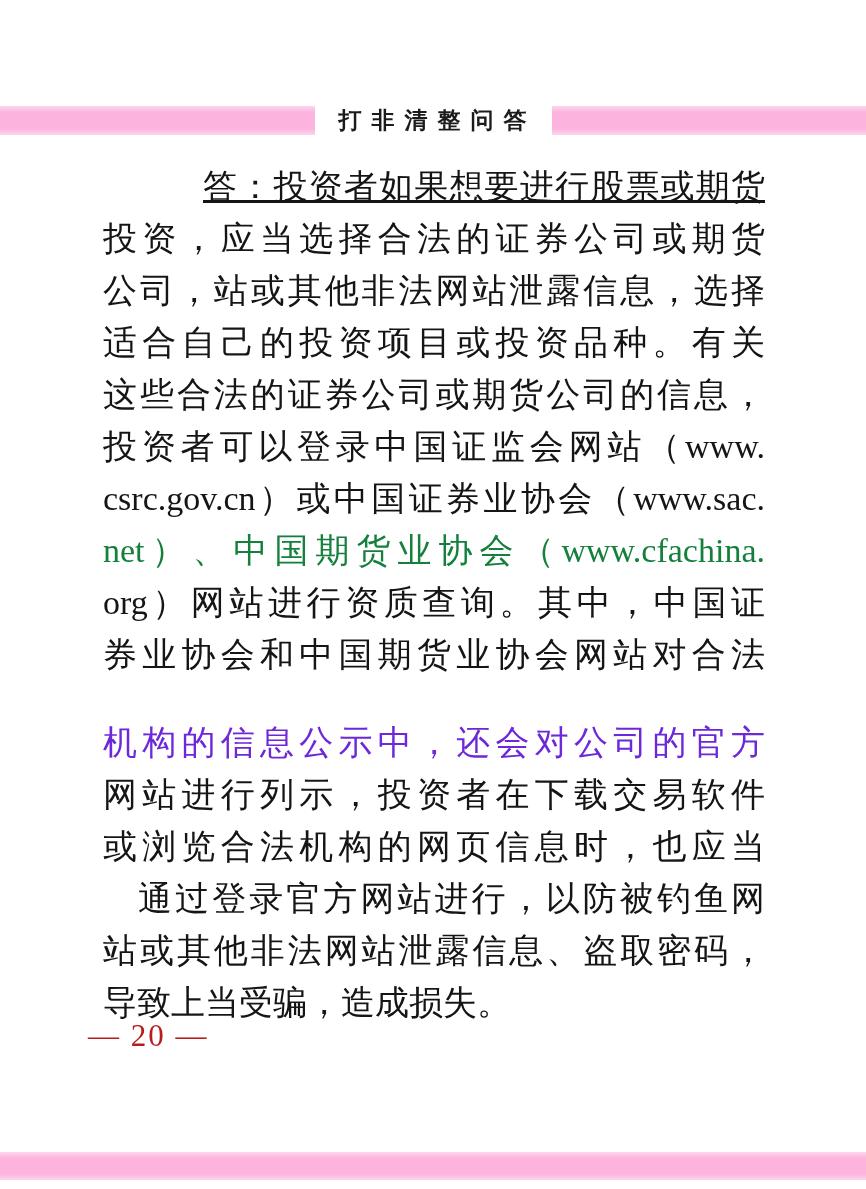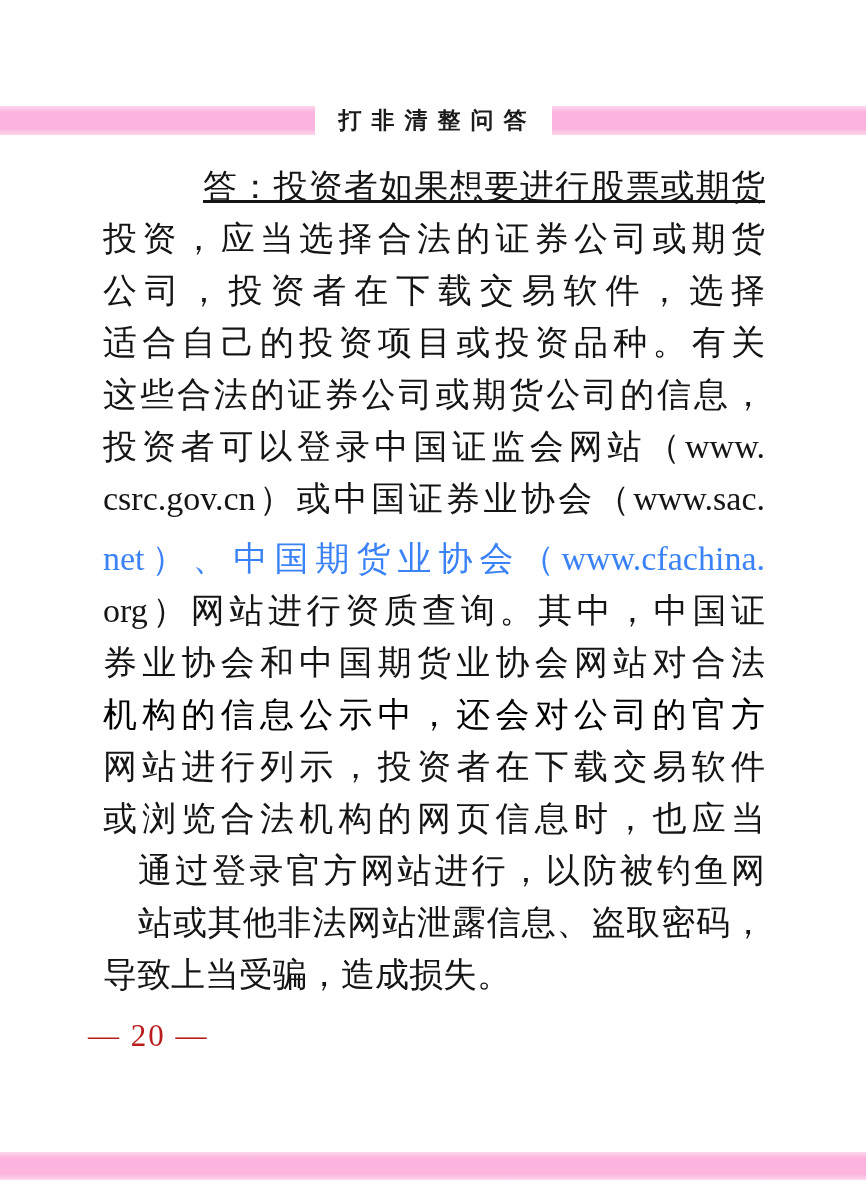--- a/index.html
+++ b/index.html
@@ -90,33 +90,33 @@
 
   <div class="header">
     <div class="rule" style="background: linear-gradient(rgb(253, 214, 238) 0%, rgb(252, 180, 222) 22%, rgb(252, 180, 222) 78%, rgb(253, 214, 238) 100%);"></div>
     <div class="running-title">打非清整问答</div>
     <div class="rule" style="background: linear-gradient(rgb(253, 214, 238) 0%, rgb(252, 180, 222) 22%, rgb(252, 180, 222) 78%, rgb(253, 214, 238) 100%);"></div>
   </div>
 
   <div class="content">
       <div class="body-line first" style="color: rgb(21, 21, 21);">答：投资者如果想要进行股票或期货</div>
       <div class="body-line" style="color: rgb(21, 21, 21);">投资，应当选择合法的证券公司或期货</div>
-      <div class="body-line" style="color: rgb(21, 21, 21);">公司，投资者在下载交易软件，选择</div>
+      <div class="body-line" style="color: rgb(21, 21, 21);">公司，站或其他非法网站泄露信息，选择</div>
       <div class="body-line" style="color: rgb(21, 21, 21);">适合自己的投资项目或投资品种。有关</div>
       <div class="body-line" style="color: rgb(21, 21, 21);">这些合法的证券公司或期货公司的信息，</div>
       <div class="body-line" style="color: rgb(21, 21, 21);">投资者可以登录中国证监会网站（www.</div>
       <div class="body-line" style="color: rgb(21, 21, 21);">csrc.gov.cn）或中国证券业协会（www.sac.</div>
-      <div class="body-line" style="color: #3b82f6; margin-top: 8px;">net）、中国期货业协会（www.cfachina.</div>
+      <div class="body-line" style="color: #15803d;">net）、中国期货业协会（www.cfachina.</div>
       <div class="body-line" style="color: rgb(21, 21, 21);">org）网站进行资质查询。其中，中国证</div>
       <div class="body-line" style="color: rgb(21, 21, 21);">券业协会和中国期货业协会网站对合法</div>
-      <div class="body-line" style="color: #000000;">机构的信息公示中，还会对公司的官方</div>
+      <div class="body-line" style="color: #6d28d9; margin-top: 36px;">机构的信息公示中，还会对公司的官方</div>
       <div class="body-line" style="color: rgb(21, 21, 21);">网站进行列示，投资者在下载交易软件</div>
       <div class="body-line" style="color: rgb(21, 21, 21);">或浏览合法机构的网页信息时，也应当</div>
       <div class="body-line" style="color: rgb(21, 21, 21); margin-left: 35px;">通过登录官方网站进行，以防被钓鱼网</div>
-      <div class="body-line" style="color: rgb(21, 21, 21); margin-left: 35px;">站或其他非法网站泄露信息、盗取密码，</div>
+      <div class="body-line" style="color: rgb(21, 21, 21);">站或其他非法网站泄露信息、盗取密码，</div>
       <div class="body-line last" style="color: rgb(21, 21, 21);">导致上当受骗，造成损失。</div>
     </div>
 
   <div class="pagenum">— 20 —</div>
 
   <div class="footer-rule" style="background: linear-gradient(rgb(253, 214, 238) 0%, rgb(252, 180, 222) 22%, rgb(252, 180, 222) 78%, rgb(253, 214, 238) 100%);"></div>
 
 </div>
 
 </body></html>

